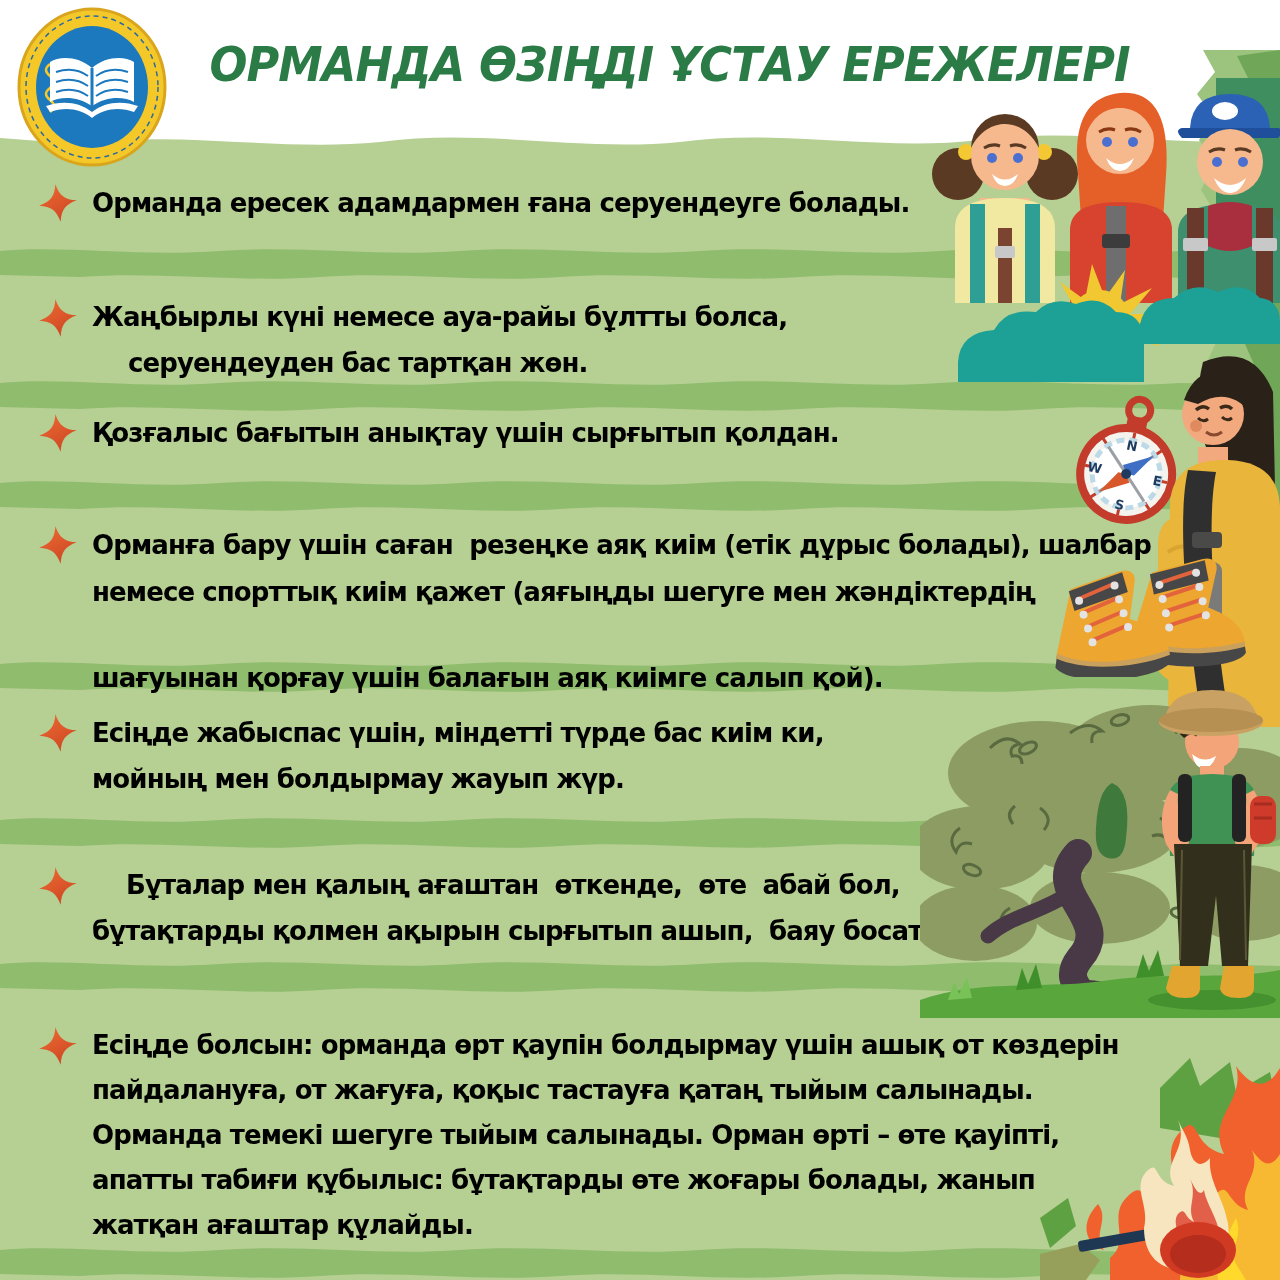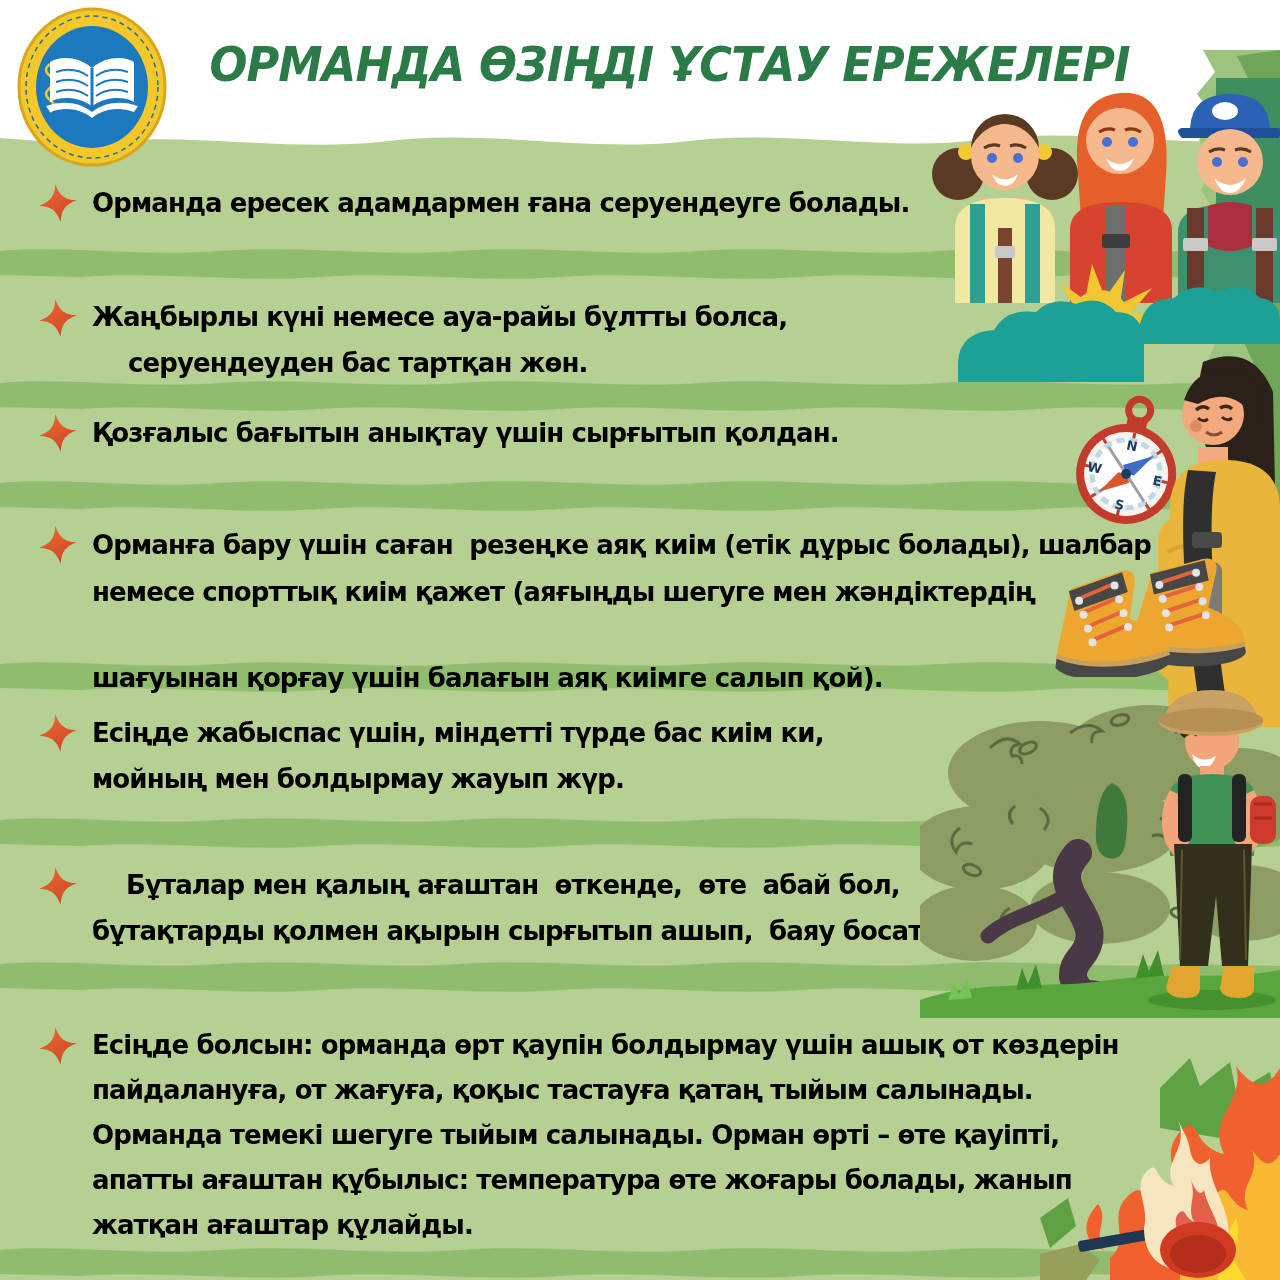--- a/index.html
+++ b/index.html
@@ -389,17 +389,17 @@
     </svg>
     <div class="line" style="top:868px;margin-left:34px;">Бұталар мен қалың ағаштан  өткенде,  өте  абай бол,</div>
     <div class="line" style="top:914px;">бұтақтарды қолмен ақырын сырғытып ашып,  баяу босат.</div>
 
     <svg class="abs star" style="left:38px;top:1026px;" viewBox="0 0 40 40">
       <path d="M20 1 C22.5 13 27 17.5 39 20 C27 22.5 22.5 27 20 39 C17.5 27 13 22.5 1 20 C13 17.5 17.5 13 20 1 Z" fill="url(#sg)" transform="rotate(-8 20 20)"></path>
     </svg>
     <div class="line" style="top:1028px;">Есіңде болсын: орманда өрт қаупін болдырмау үшін ашық от көздерін</div>
     <div class="line" style="top:1073px;">пайдалануға, от жағуға, қоқыс тастауға қатаң тыйым салынады.</div>
     <div class="line" style="top:1118px;">Орманда темекі шегуге тыйым салынады. Орман өрті – өте қауіпті,</div>
-    <div class="line" style="top:1163px;">апатты ағаштан құбылыс: температура өте жоғары болады, жанып</div>
+    <div class="line" style="top:1163px;">апатты табиғи құбылыс: бұтақтарды өте жоғары болады, жанып</div>
     <div class="line" style="top:1208px;">жатқан ағаштар құлайды.</div>
   </div>
 
 </div>
 
 </body></html>

